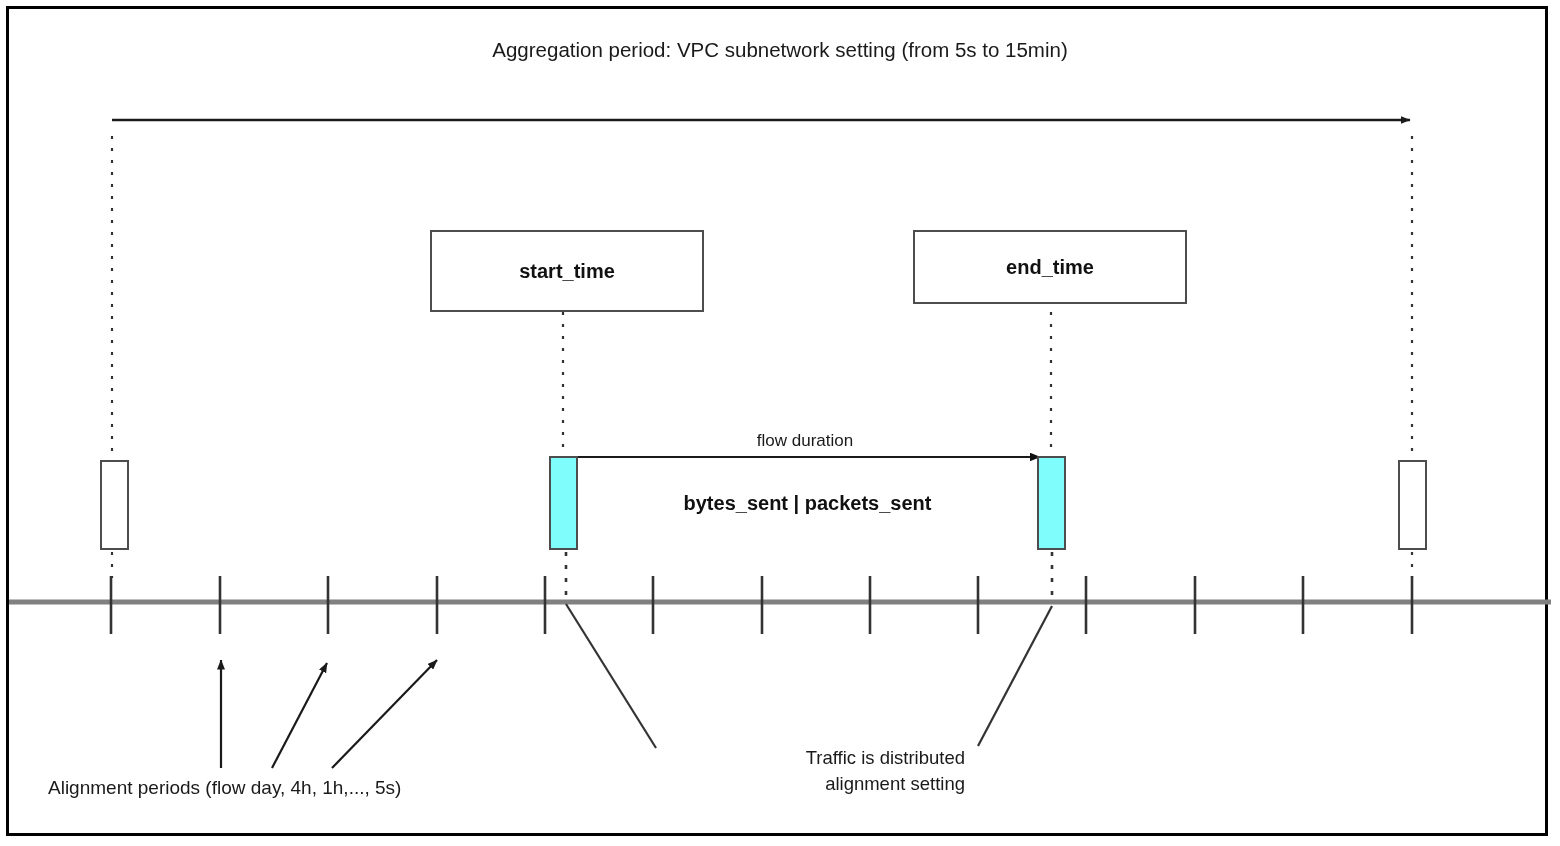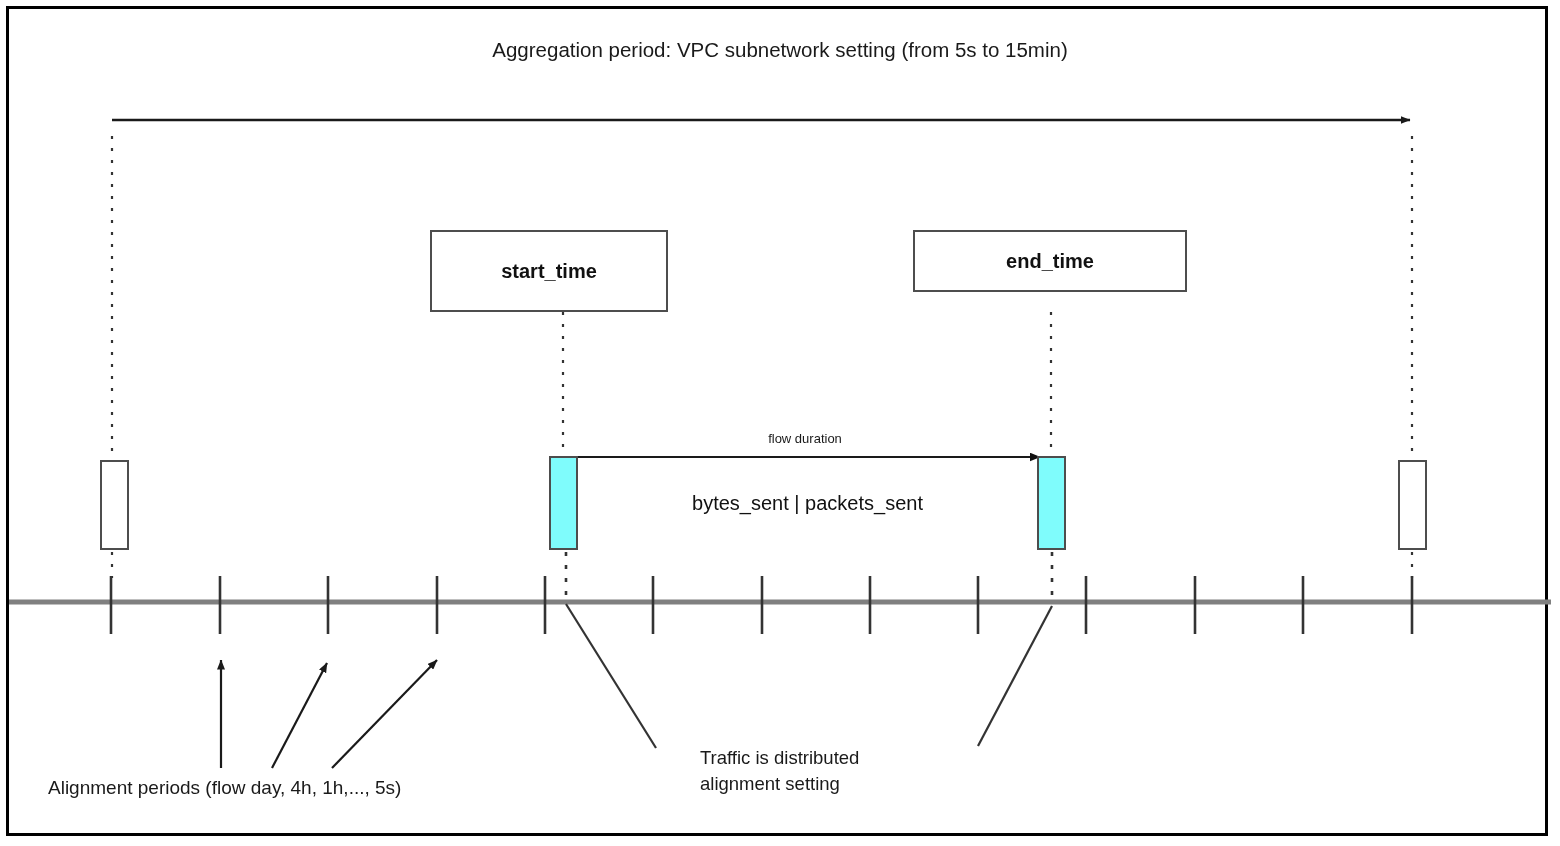--- a/index.html
+++ b/index.html
@@ -46,61 +46,61 @@
     border: 2px solid #4d4d4d;
     background: #ffffff;
     box-sizing: border-box;
     display: flex;
     align-items: center;
     justify-content: center;
     font-size: 20px;
     font-weight: bold;
     color: #111111;
   }
-  #box-start-time { left: 430px; top: 230px; width: 238px; height: 82px; }
-  #box-end-time   { left: 913px; top: 230px; width: 274px; height: 62px; }
+  #box-start-time { left: 430px; top: 230px; width: 274px; height: 82px; }
+  #box-end-time   { left: 913px; top: 230px; width: 274px; height: 74px; }
 
   .bar {
     position: absolute;
     box-sizing: border-box;
     border: 2px solid #4d4d4d;
   }
   .bar-cyan { background: #7ffcfc; }
   .bar-white { background: #ffffff; }
   #bar-left-edge   { left: 100px;  top: 460px; width: 29px; height: 90px; }
   #bar-start-time  { left: 549px;  top: 456px; width: 29px; height: 94px; }
   #bar-end-time    { left: 1037px; top: 456px; width: 29px; height: 94px; }
   #bar-right-edge  { left: 1398px; top: 460px; width: 29px; height: 90px; }
 
   #flow-duration-label {
     left: 700px;
     top: 431px;
     width: 210px;
     text-align: center;
-    font-size: 13px;
+    font-size: 17px;
   }
   #metrics-label {
     left: 580px;
     top: 492px;
     width: 455px;
     text-align: center;
     font-size: 20px;
-    font-weight: normal;
+    font-weight: bold;
     color: #111111;
   }
   #alignment-periods-label {
     left: 48px;
     top: 777px;
     font-size: 19px;
   }
   #distribution-note {
     left: 700px;
     top: 745px;
     width: 265px;
-    text-align: left;
+    text-align: right;
     font-size: 18.5px;
     line-height: 26px;
     white-space: normal;
   }
   #distribution-note span { display: block; }
 </style>
 </head>
 <body>
 
 <div id="frame"></div>

